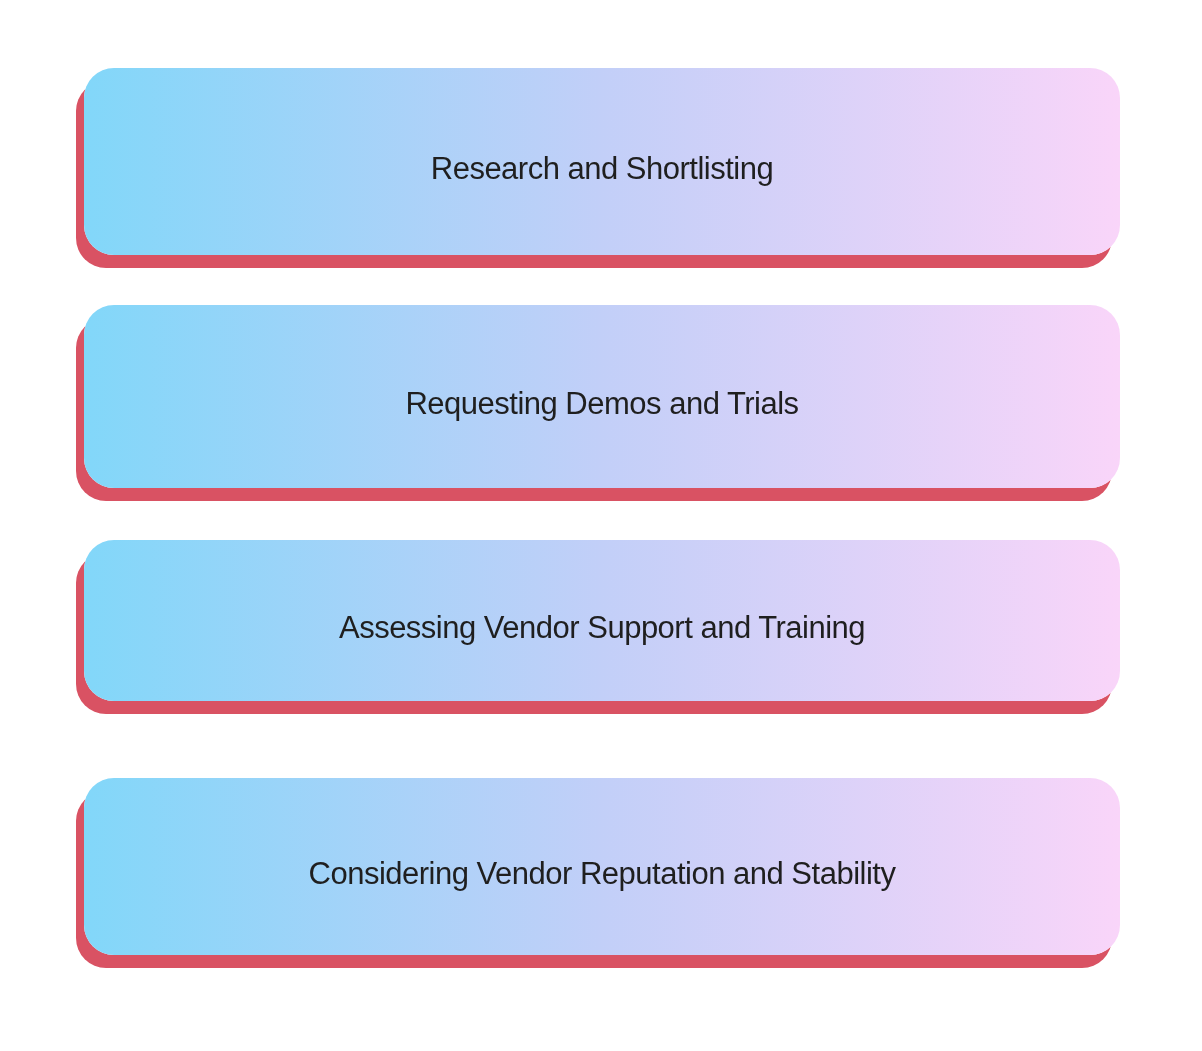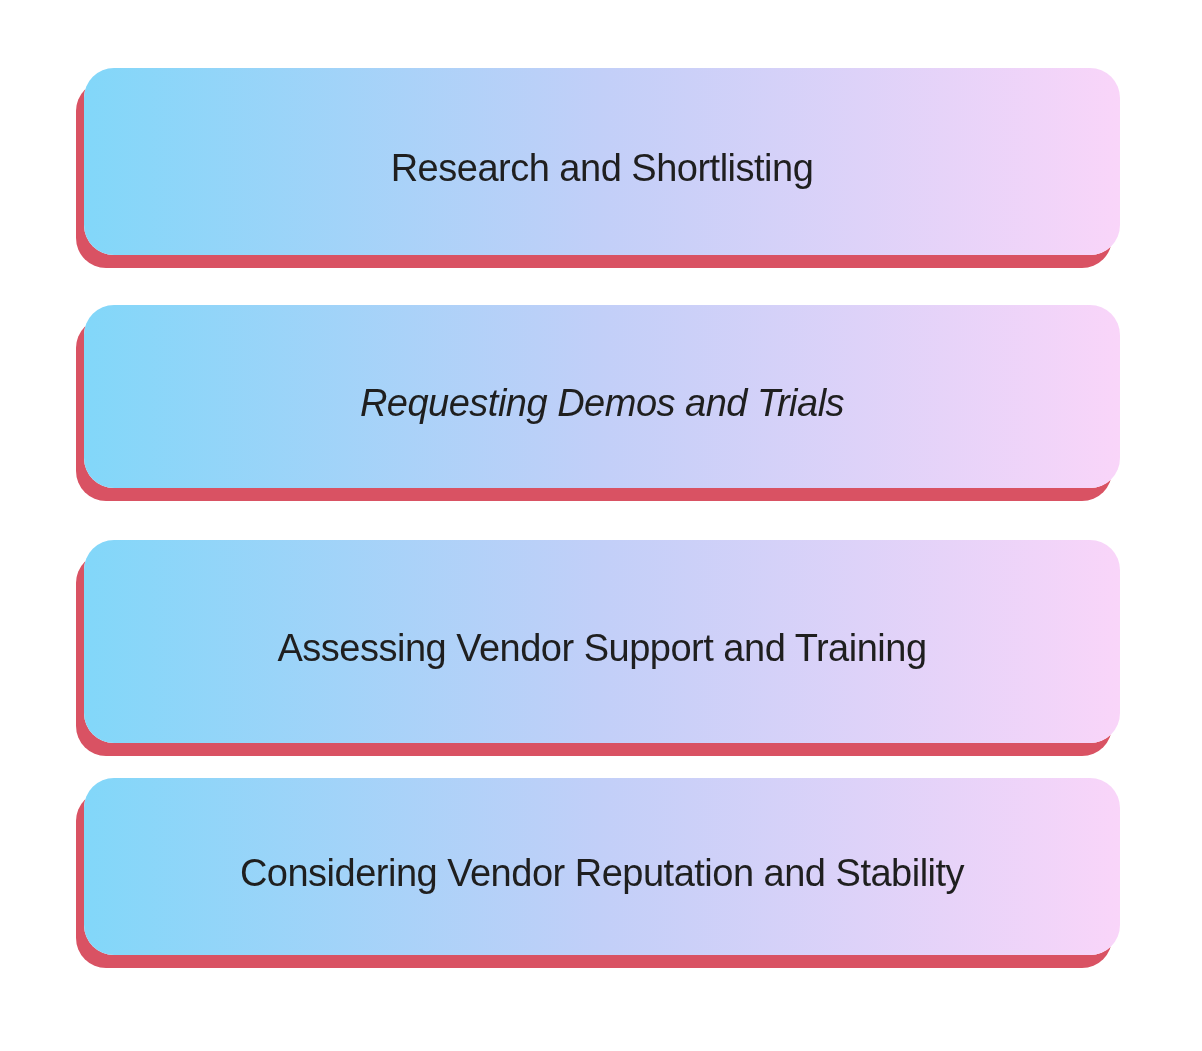--- a/index.html
+++ b/index.html
@@ -35,26 +35,26 @@
     background: linear-gradient(90deg,
       var(--gradient-left) 0%,
       var(--gradient-mid) 50%,
       var(--gradient-right) 100%);
     box-shadow: -8px 13px 0 0 var(--shadow);
     display: flex;
     align-items: center;
     justify-content: center;
   }
   .card-1 { top: 68px;  height: 187px; }
-  .card-2 { top: 305px; height: 183px; font-style: italic; }
-  .card-3 { top: 540px; height: 203px; }
+  .card-2 { top: 305px; height: 183px; }
+  .card-3 { top: 540px; height: 161px; }
   .card-4 { top: 778px; height: 177px; }
   .step-label {
     color: var(--text);
-    font-size: 38px;
+    font-size: 31px;
     letter-spacing: -0.5px;
     line-height: 1;
     white-space: nowrap;
     transform: translateY(-2px);
     margin-top: 17px;
   }
 </style>
 </head>
 <body>
 

